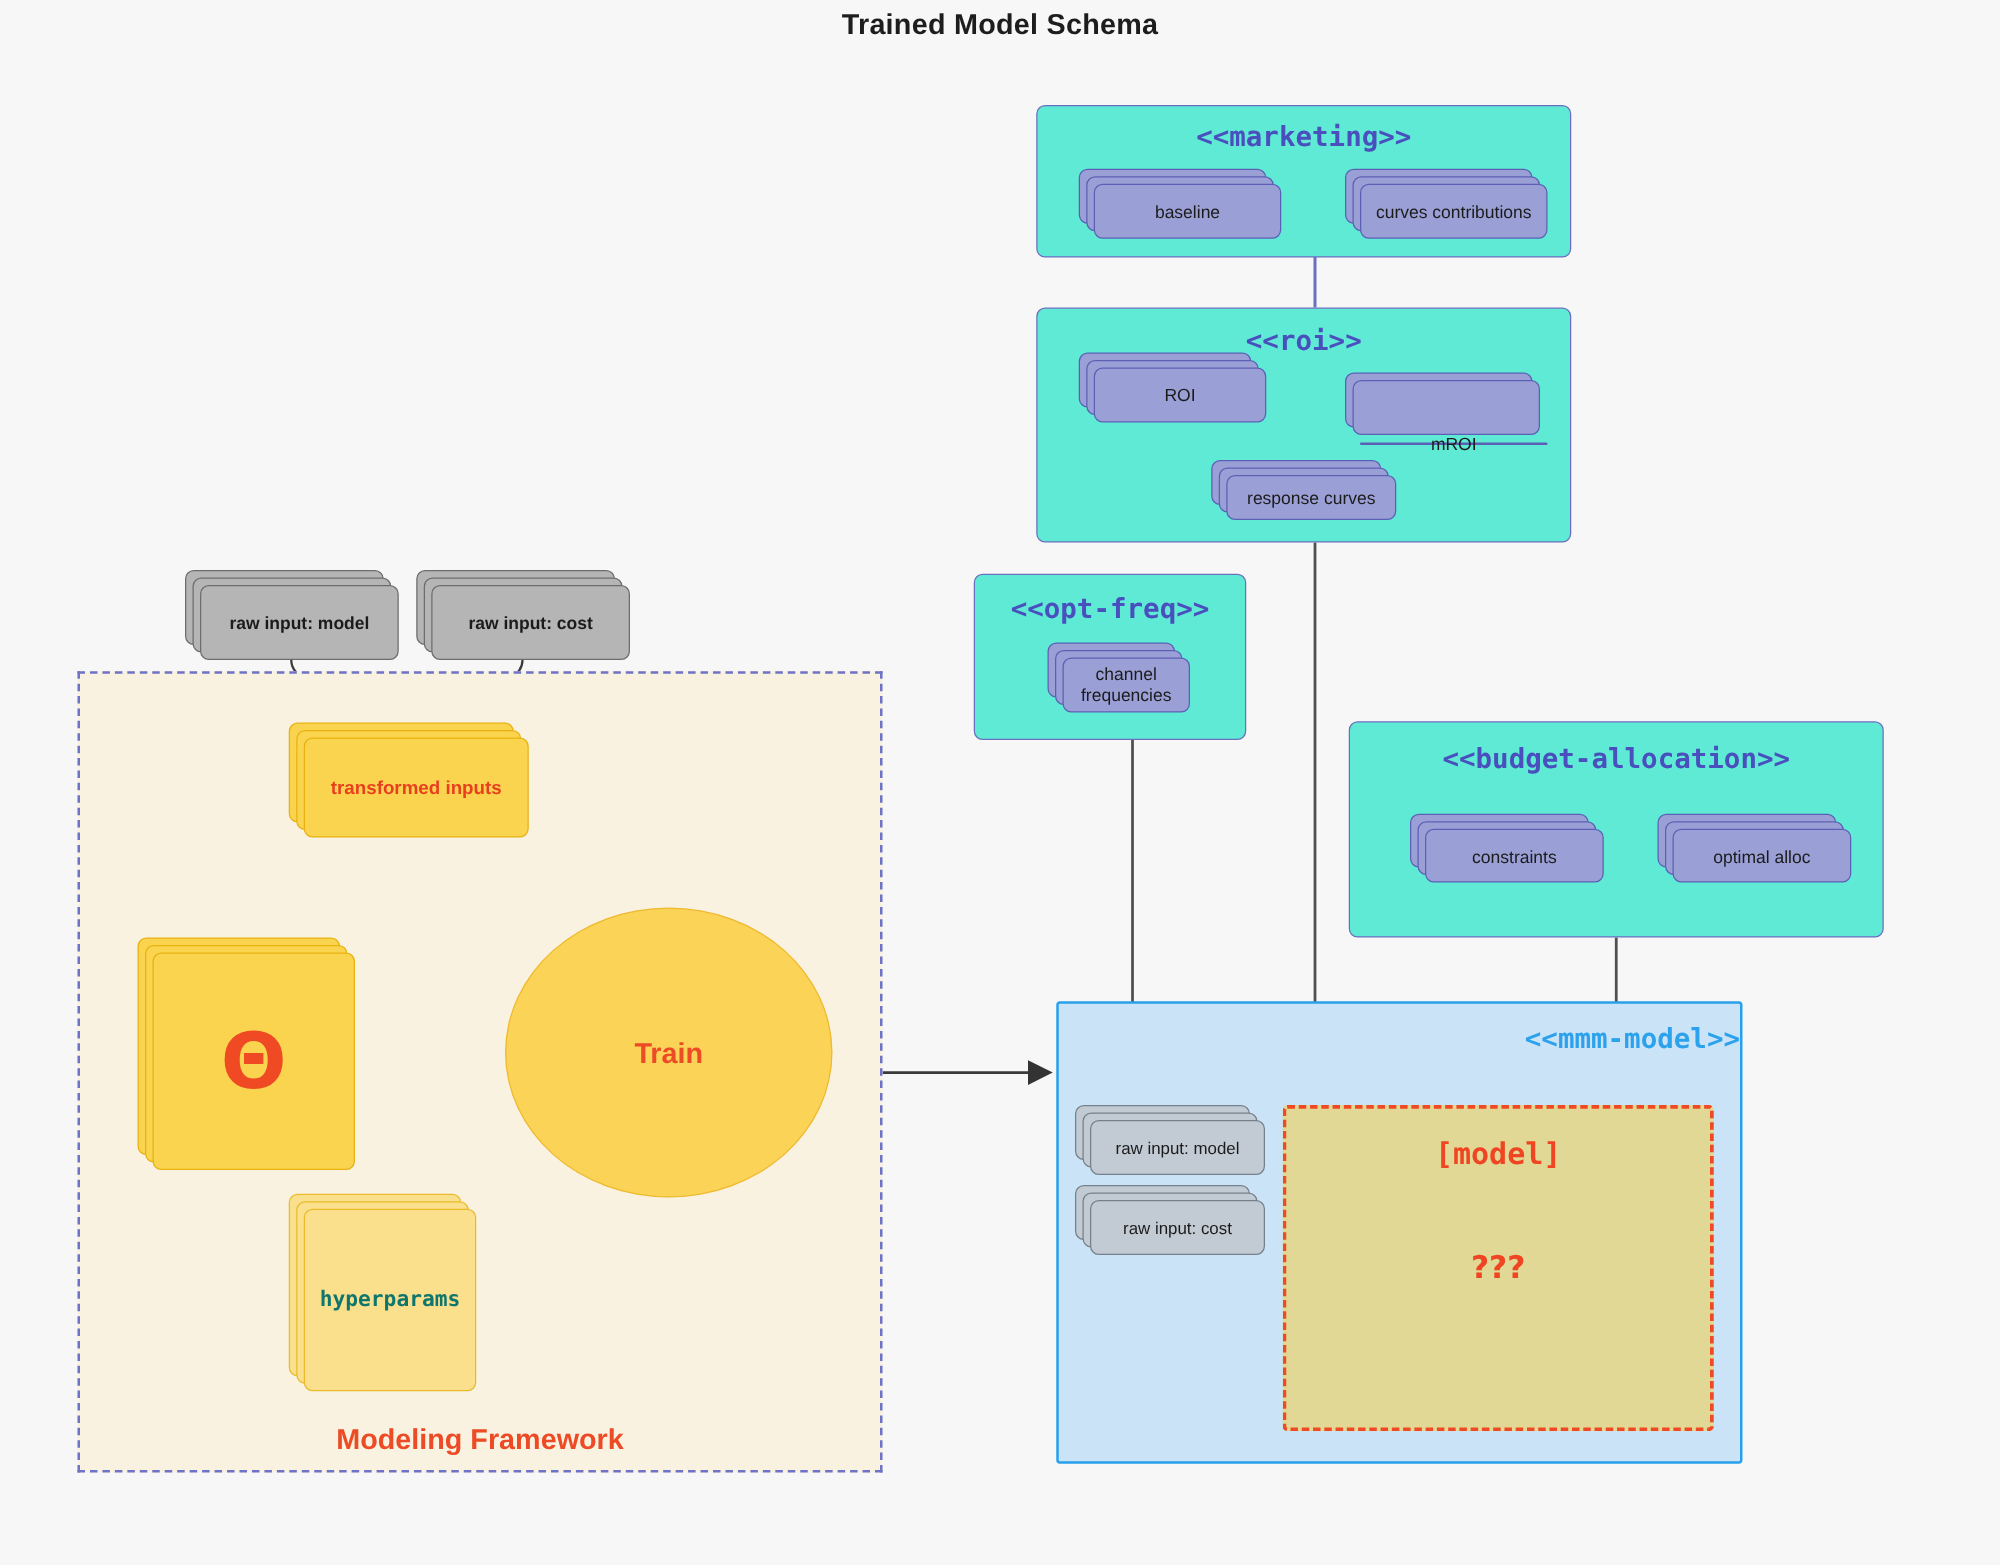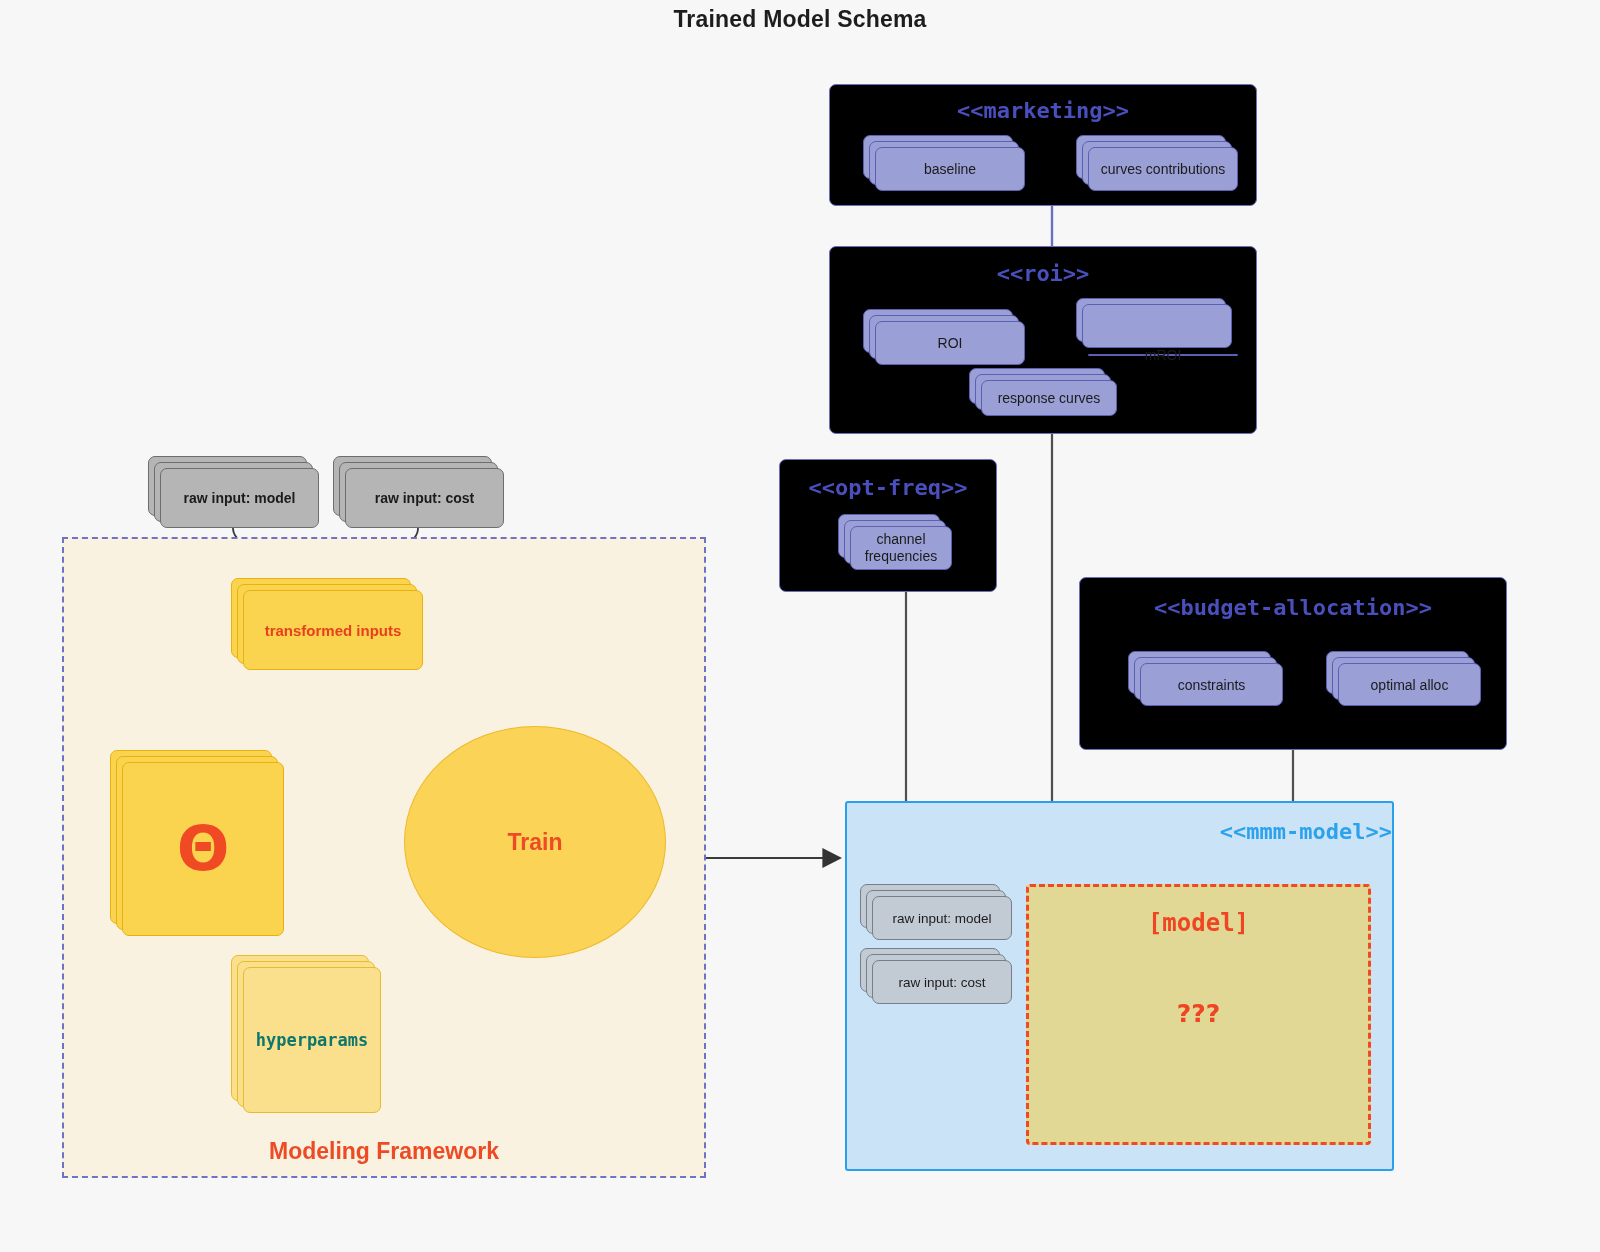--- a/index.html
+++ b/index.html
@@ -15,21 +15,21 @@
 
   
   .page-title{
     position:absolute;left:0;top:6px;width:1600px;text-align:center;
     font-size:23px;font-weight:bold;color:#1d1d1d;letter-spacing:.2px;
   }
 
   
   .pkg{
     position:absolute;
-    background:#000000;
+    background:#5eead4;
     border:1.6px solid #6b6fc0;
     border-radius:7px;
     box-sizing:border-box;
   }
   .pkg-title{
     position:absolute;left:0;top:0;width:100%;text-align:center;
     font-family:"DejaVu Sans Mono", monospace;
     font-weight:bold;color:#4a4fbe;
   }
 
@@ -187,21 +187,21 @@
     </div>
     <div class="node purple" style="left:246px;top:50px;width:162px;height:56px;">
       <div class="shadow2"></div>
       <div class="shadow1"></div>
       <div class="face" style="font-size:14px;">curves contributions</div>
     </div>
   </div>
 
   <div class="pkg" style="left:829px;top:246px;width:428px;height:188px;">
     <div class="pkg-title" style="top:14px;font-size:22px;">&lt;&lt;roi&gt;&gt;</div>
-    <div class="node purple" style="left:33px;top:62px;width:162px;height:56px;padding-left:40px;">
+    <div class="node purple" style="left:33px;top:35px;width:150px;height:56px;padding-left:40px;">
       <div class="shadow2"></div>
       <div class="shadow1"></div>
       <div class="face" style="font-size:14px;">ROI</div>
     </div>
     <div class="node purple" style="left:246px;top:51px;width:162px;height:56px;">
       <div class="shadow2"></div>
       <div class="shadow1"></div>
       <div class="face" style="font-size:14px;margin-top:44px;">mROI</div>
     </div>
     <div class="node purple" style="left:139px;top:121px;width:148px;height:48px;">

